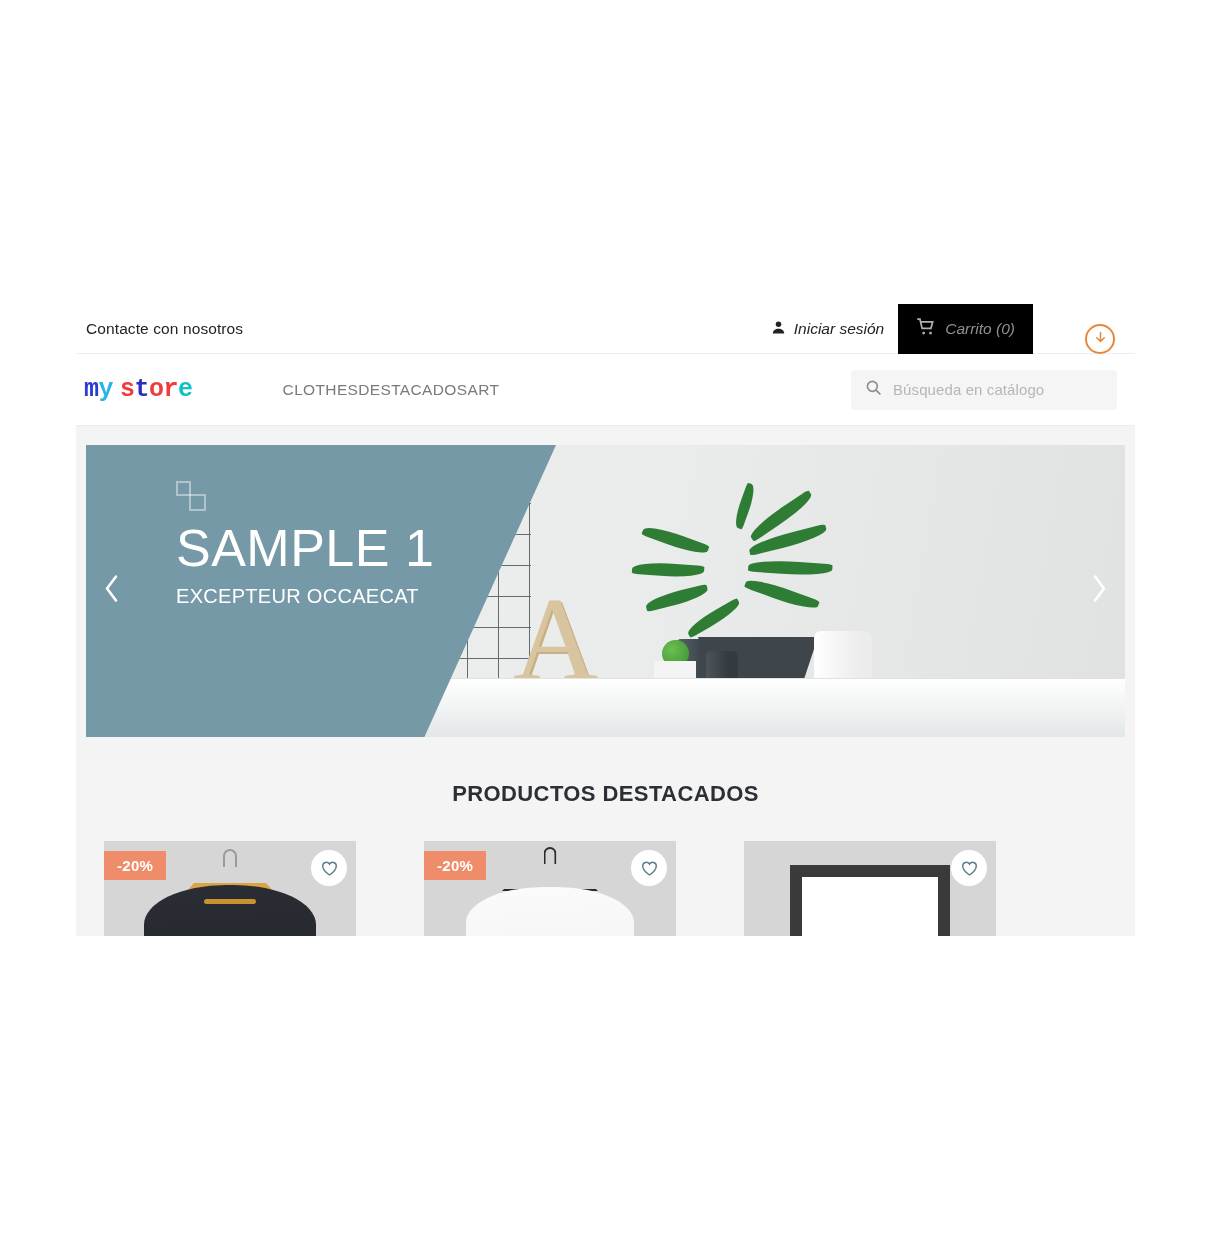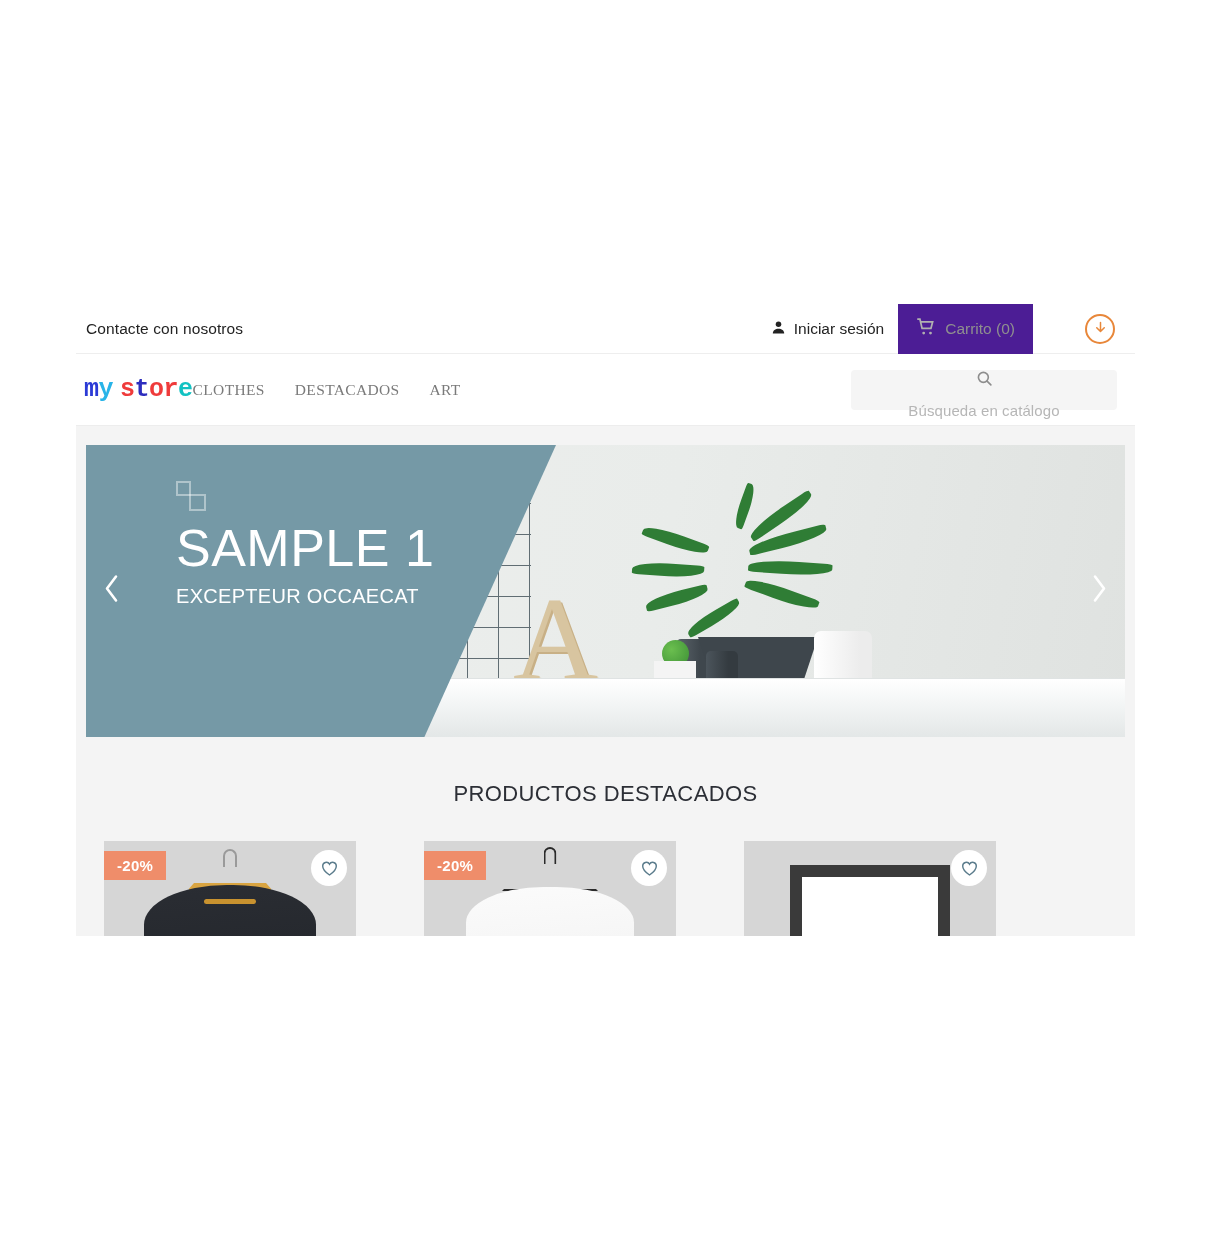--- a/index.html
+++ b/index.html
@@ -31,32 +31,32 @@
   .contact-link {
     margin-left: 10px;
     font-size: 15.5px;
     color: #232323;
     letter-spacing: .1px;
     cursor: pointer;
   }
   .topbar-right {
     position: absolute;
     right: 0; top: 0; height: 50px;
-    display: flex; align-items: center;
+    display: flex; align-items: flex-end; font-style: italic;
   }
   .signin {
     display: flex; align-items: center; gap: 7px;
     font-size: 15.5px; color: #232323;
     padding: 0 14px; height: 50px;
     cursor: pointer;
   }
   .cart {
     display: flex; align-items: center; gap: 9px;
     font-size: 15.5px; color: #8f8f8f;
-    background: #4c1d95;
+    background: #000000;
     padding: 0 18px; height: 50px;
     cursor: pointer;
   }
   .scroll-btn {
     margin-left: 52px; margin-right: 20px;
     width: 30px; height: 30px; border-radius: 50%;
     border: 2px solid #e8873a;
     display: flex; align-items: center; justify-content: center;
     cursor: pointer;
   }
@@ -83,42 +83,41 @@
   .l-m { color: #2b3bd6; }
   .l-y { color: #28b4e8; }
   .l-s { color: #ef3b3b; }
   .l-t { color: #2d2dbe; }
   .l-o { color: #ef3b3b; }
   .l-r { color: #ef3b3b; }
   .l-e { color: #12c2c2; }
   .logo .gap { width: 7px; }
 
   .mainmenu {
-    display: flex; gap: 30px;
-    font-family: Liberation Serif, serif;
+    display: flex; 
+    margin-left: 90px;
   }
   .mainmenu a {
     font-size: 15.5px;
     color: #7a7a7a;
     letter-spacing: .35px;
     text-decoration: none;
     cursor: pointer;
   }
   .searchbox {
     position: absolute;
     right: 18px; top: 50%;
     transform: translateY(-50%);
     width: 266px; height: 40px;
     background: #f5f5f5;
     border-radius: 4px;
     display: flex; align-items: center;
     padding: 0 14px;
     gap: 11px;
     cursor: text;
-    flex-direction: column;
   }
   .searchbox .ph {
     font-size: 15px;
     color: #b6b6b6;
     letter-spacing: .1px;
   }
 
   
   .page {
     background: #f4f4f4;
@@ -292,21 +291,21 @@
     user-select: none;
     line-height: 1;
   }
   .chev-left { left: 14px; }
   .chev-right { right: 14px; color: #ffffff; text-shadow: 0 0 3px rgba(0,0,0,.14); }
 
   
   .featured-title {
     text-align: center;
     font-size: 22px;
-    font-weight: normal;
+    font-weight: bold;
     color: #2c2f36;
     letter-spacing: .4px;
     margin: 44px 0 34px;
   }
   .product-grid {
     display: flex;
     gap: 68px;
     padding: 0 28px;
   }
   .card {

